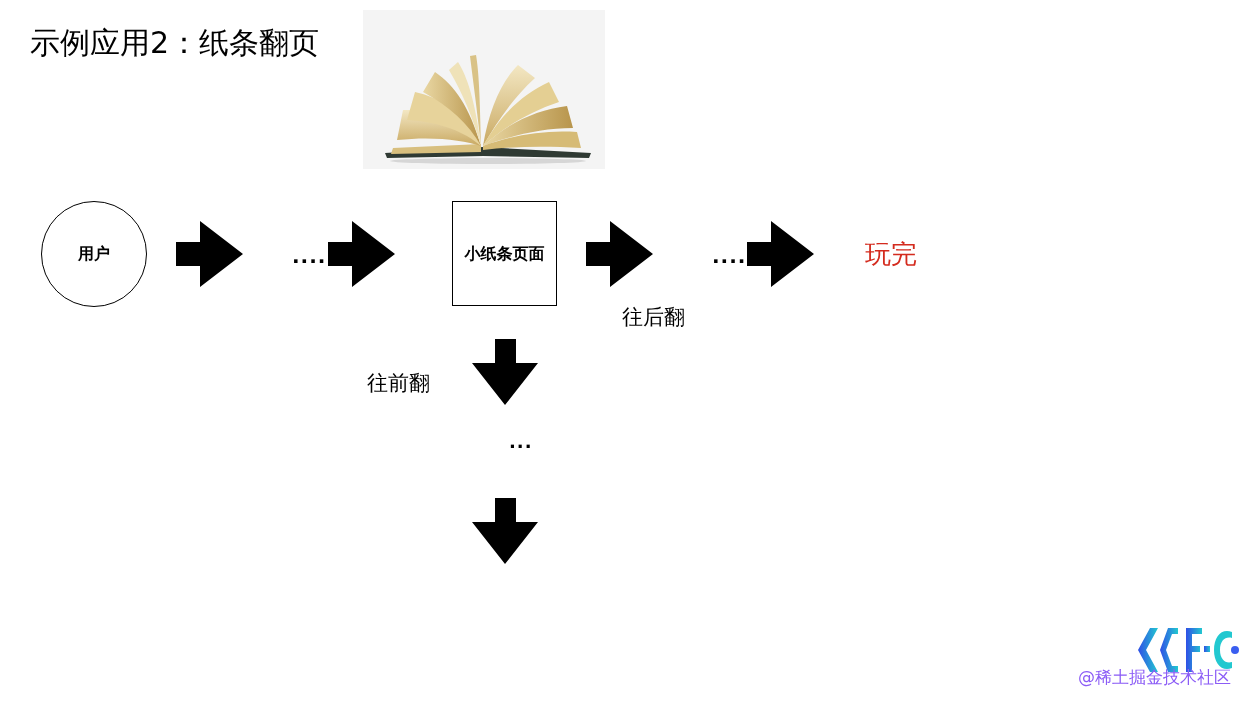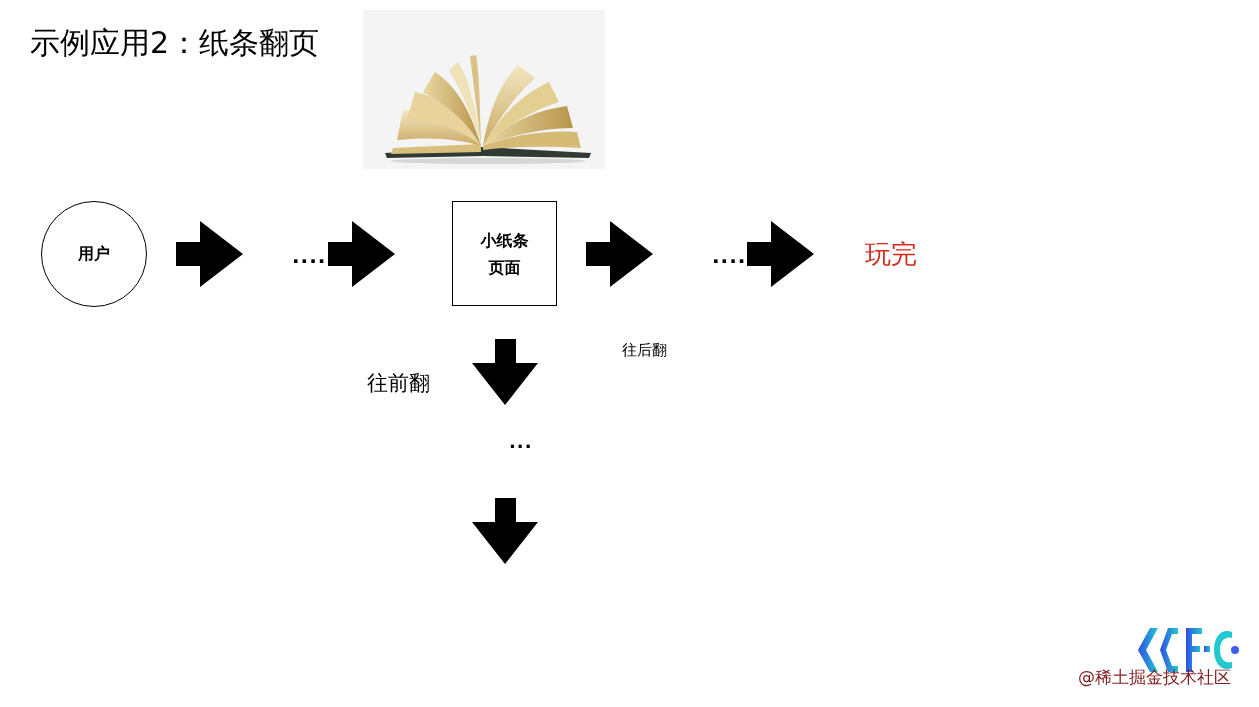--- a/index.html
+++ b/index.html
@@ -44,21 +44,21 @@
       font-weight: bold;
       text-align: center;
     }
     .page-box {
       left: 452px;
       top: 201px;
       width: 103px;
       height: 103px;
       border: 1.3px solid #000;
       display: flex;
-      flex-direction: column;
+      flex-direction: row;
       align-items: center;
       justify-content: center;
       font-size: 16px;
       font-weight: bold;
       line-height: 27px;
     }
     .ellipsis {
       font-size: 20px;
       font-weight: bold;
       letter-spacing: 1px;
@@ -67,35 +67,35 @@
     }
     .end-label {
       left: 865px;
       top: 240px;
       font-size: 26px;
       line-height: 28px;
       color: #d42b1e;
     }
     .label-back {
       left: 622px;
-      top: 335px;
-      font-size: 15px;
+      top: 302px;
+      font-size: 21px;
       line-height: 30px;
     }
     .label-fwd {
       left: 367px;
       top: 368px;
       font-size: 21px;
       line-height: 30px;
     }
     .watermark {
       left: 1078px;
       top: 666px;
       font-size: 17px;
-      color: #7f1d1d;
+      color: #8b5cf6;
       white-space: nowrap;
       line-height: 22px;
     }
     .logo {
       left: 1136px;
       top: 624px;
       width: 104px;
       height: 52px;
     }
   </style>

